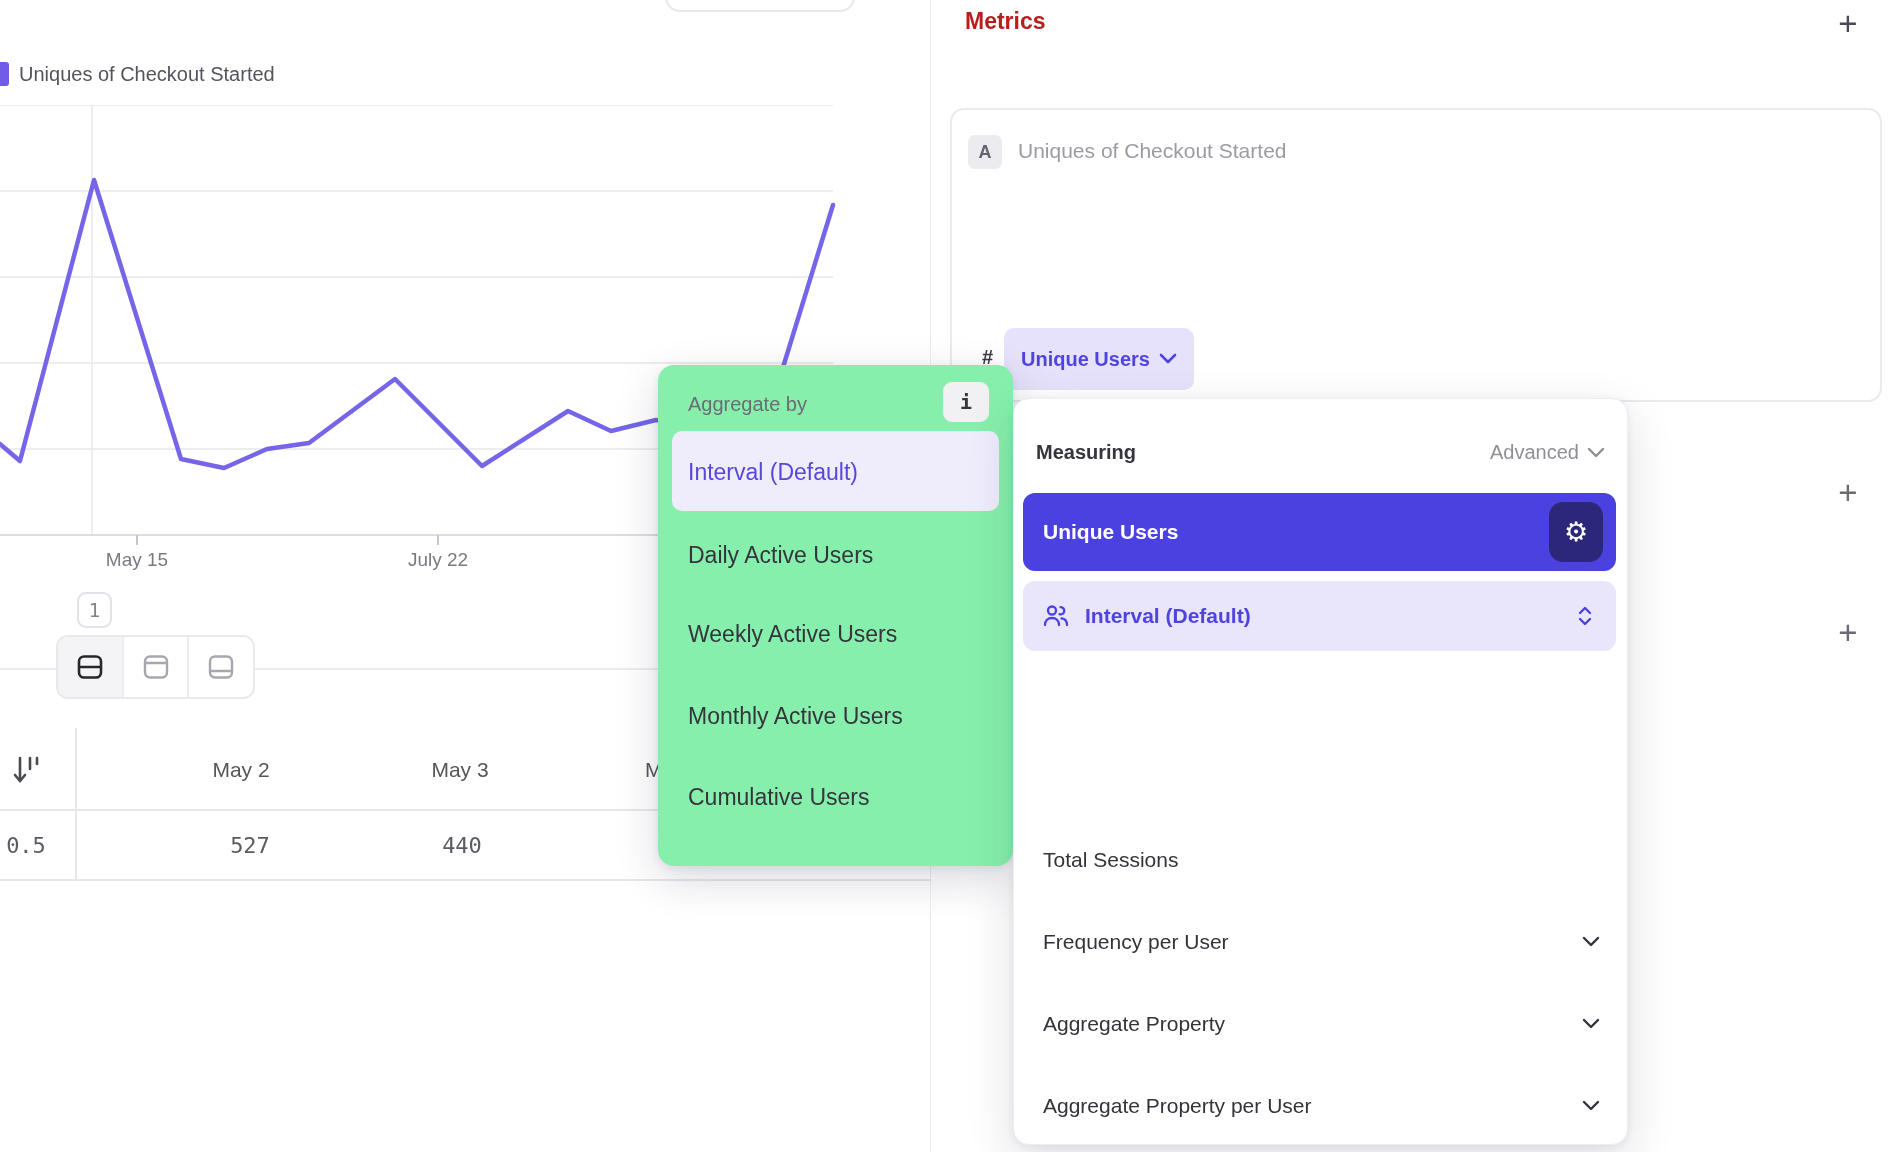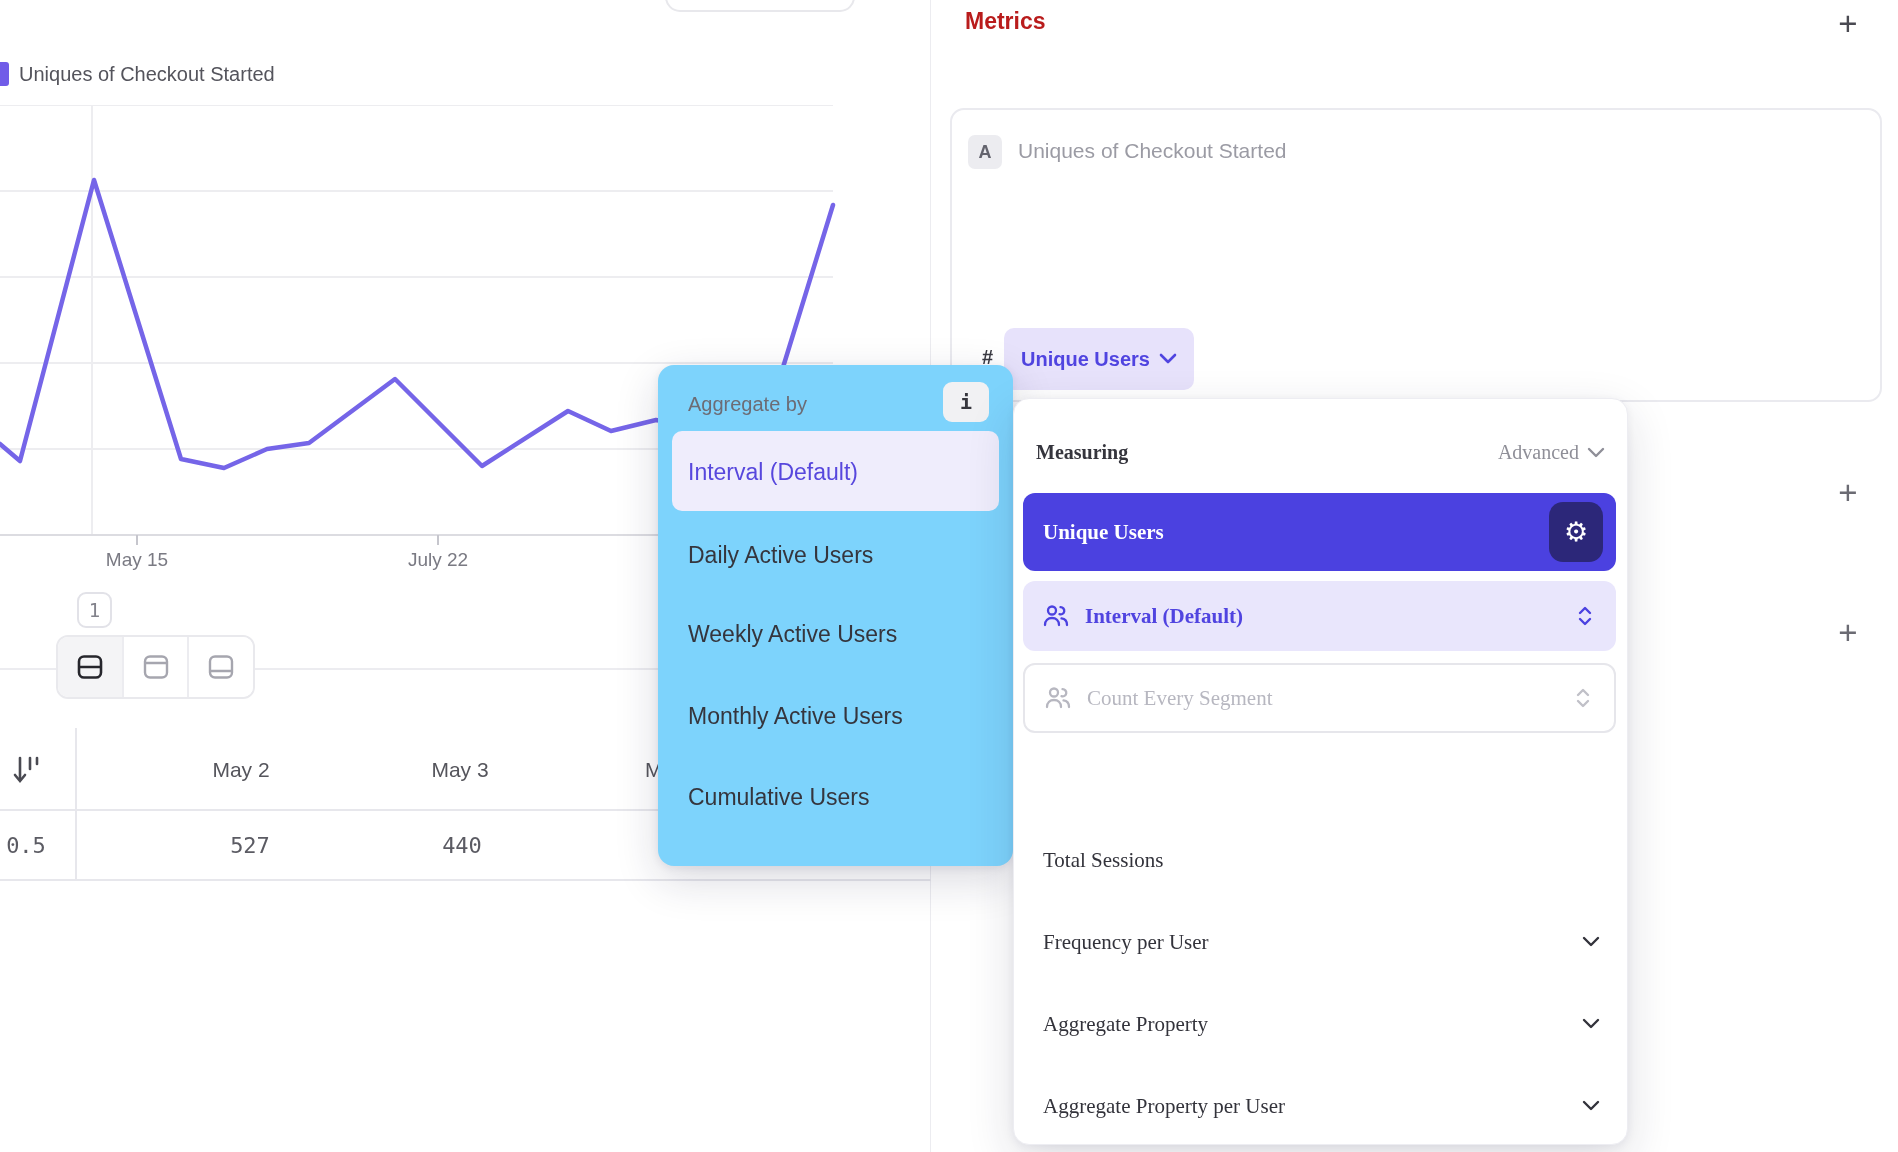--- a/index.html
+++ b/index.html
@@ -35,21 +35,21 @@
   .th { top:758px; width:140px; text-align:center; font-size:21px; color:#55555c; font-weight:500; }
   .th.c0 { left:171px; }
   .th.c1 { left:390px; }
   .th.c2 { left:645px; width:60px; text-align:left; }
   .td { top:833px; width:140px; text-align:center; font-size:22px; color:#5b5b63; font-family:"DejaVu Sans Mono", monospace; }
   .td.c0 { left:180px; }
   .td.c1 { left:392px; }
   .td.rowlabel { left:0; width:52px; text-align:center; }
 
   
-  .agg-popup { left:658px; top:365px; width:355px; height:501px; background:#7dd3fc; border-radius:16px;
+  .agg-popup { left:658px; top:365px; width:355px; height:501px; background:#86efac; border-radius:16px;
                box-shadow:0 2px 8px rgba(25,25,60,.08), 0 14px 44px rgba(25,25,60,.16); z-index:10; }
   .agg-title { left:30px; top:28px; font-size:20px; color:#6c6c75; font-weight:500; }
   .info-btn { left:285px; top:17px; width:46px; height:40px; background:#f1f1f3; border-radius:9px;
               display:flex; align-items:center; justify-content:center; font-family:"DejaVu Sans Mono", monospace;
               font-size:20px; color:#36363d; font-weight:700; }
   .agg-item { left:0; width:355px; height:60px; display:flex; align-items:center; padding-left:30px;
               font-size:23px; color:#35353d; font-weight:500; }
   .agg-selected-bg { left:14px; top:66px; width:327px; height:80px; background:#efedfc; border-radius:10px; }
   .agg-item.selected { color:#5747dd; }
 
@@ -70,21 +70,21 @@
   .event-row-icon { left:26px; }
   .event-name { left:80px; top:22px; font-size:21px; font-weight:600; color:#2e2e36; }
   .add-event-label { left:80px; top:86px; font-size:21px; font-weight:500; color:#95959e; }
   .hash { left:30px; top:236px; font-size:20px; font-weight:700; color:#3a3a42; }
   .chip { left:52px; top:218px; width:190px; height:62px; background:#e7e2fb; border-radius:10px;
           display:flex; align-items:center; justify-content:center; gap:9px; }
   .chip-label { font-size:20px; font-weight:600; color:#5044e0; }
 
   
   .measuring { left:1013px; top:398px; width:615px; height:747px; background:#fff; border:1px solid #ededf2;
-               border-radius:16px; box-shadow:0 2px 8px rgba(25,25,60,.06), 0 16px 48px rgba(25,25,60,.14); z-index:20;font-family:Liberation Serif, serif; }
+               border-radius:16px; box-shadow:0 2px 8px rgba(25,25,60,.06), 0 16px 48px rgba(25,25,60,.14); z-index:20; }
   .measuring-title { left:22px; top:42px; font-size:20px; font-weight:600; color:#35353d; }
   .advanced { right:22px; top:42px; display:flex; align-items:center; gap:8px; font-size:20px; color:#8f8f98; }
   .m-row { left:9px; width:593px; border-radius:12px; display:flex; align-items:center; }
   .m-row-selected { top:94px; height:78px; background:#4b41e0; }
   .m-row-selected .m-row-label { color:#fff; margin-left:20px; font-size:21px; font-weight:600; }
   .gear-btn { position:absolute; right:13px; top:9px; width:54px; height:60px; background:#2c2779; border-radius:14px;
               display:flex; align-items:center; justify-content:center; color:#fff; font-size:27px; }
   .m-row-interval { top:182px; height:70px; background:#e9e6fc; }
   .m-row-interval .m-row-label { color:#5044e0; font-weight:600; }
   .m-row-segment { top:264px; height:70px; background:#fff; border:2px solid #e6e6eb; }
@@ -234,41 +234,20 @@
       <span class="unfold">
         <svg width="18" height="24" viewBox="0 0 18 24">
           <g fill="none" stroke="#4b41e0" stroke-width="2.4" stroke-linecap="round" stroke-linejoin="round">
             <polyline points="4,9 9,4 14,9"></polyline>
             <polyline points="4,15 9,20 14,15"></polyline>
           </g>
         </svg>
       </span>
     </div>
 
-    <div class="abs m-row m-row-segment">
-      <span class="icon-left">
-        <svg width="26" height="24" viewBox="0 0 26 24">
-          <g fill="none" stroke="#b7b7c0" stroke-width="2.3" stroke-linecap="round">
-            <circle cx="9" cy="6.5" r="4"></circle>
-            <path d="M2 21 c0-4.5 3-7 7-7 s7 2.5 7 7"></path>
-            <path d="M17.5 3.2 a3.6 3.6 0 1 1 -1 7"></path>
-            <path d="M18.5 14.4 c3.4.4 5.5 2.8 5.5 6.6"></path>
-          </g>
-        </svg>
-      </span>
-      <span class="m-row-label">Count Every Segment</span>
-      <span class="unfold">
-        <svg width="18" height="24" viewBox="0 0 18 24">
-          <g fill="none" stroke="#c0c0c8" stroke-width="2.4" stroke-linecap="round" stroke-linejoin="round">
-            <polyline points="4,9 9,4 14,9"></polyline>
-            <polyline points="4,15 9,20 14,15"></polyline>
-          </g>
-        </svg>
-      </span>
-    </div>
 
     <div class="abs m-item mi1">
       <span>Total Sessions</span>
     </div>
     <div class="abs m-item mi2">
       <span>Frequency per User</span>
       <svg width="18" height="12" viewBox="0 0 18 12">
         <polyline points="2,2 9,9 16,2" fill="none" stroke="#33333b" stroke-width="2.4" stroke-linecap="round" stroke-linejoin="round"></polyline>
       </svg>
     </div>

